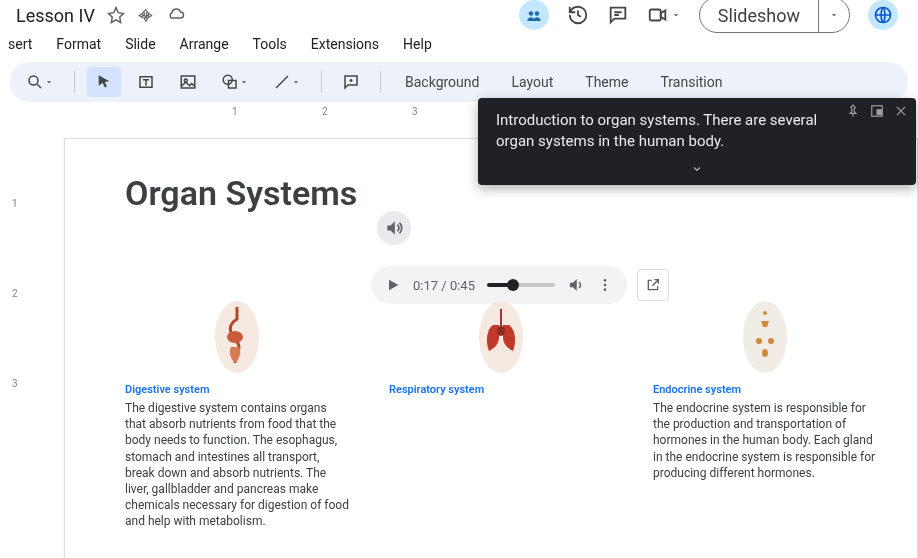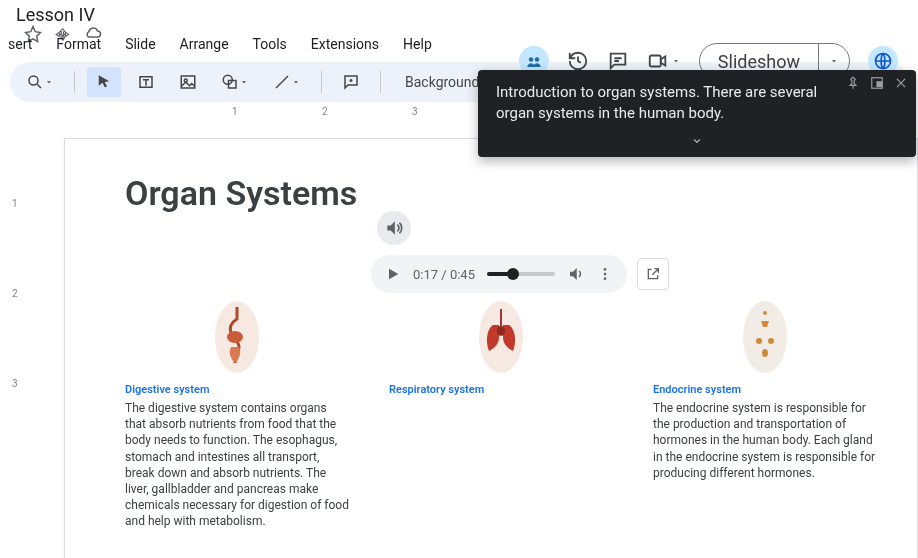--- a/index.html
+++ b/index.html
@@ -1,18 +1,18 @@
 <!DOCTYPE html>
 <html><head>
 <meta charset="utf-8">
 <style>
   * { box-sizing: border-box; margin: 0; padding: 0; }
   body { font-family: 'Google Sans', Roboto, Arial, sans-serif; font-size: 14px; color: #202124; background: #fff; width: 918px; height: 558px; overflow: hidden; position: relative; }
   
-  .titlebar { display: flex; height: 30px; padding: 4px 12px; flex-direction: column; }
+  .titlebar { display: flex; align-items: center; height: 30px; padding: 4px 12px; }
   .doc-title { font-size: 18px; color: #202124; padding-left: 4px; }
   .title-icons { display: flex; gap: 12px; margin-left: 12px; align-items: center; }
   .title-icons span { color: #5f6368; cursor: pointer; }
   .title-right { margin-left: auto; display: flex; align-items: center; gap: 18px; padding-right: 8px;}
   .circle-btn { width: 30px; height: 30px; border-radius: 50%; display:flex; align-items:center; justify-content:center; }
   .circle-btn.share { background:#c2e7ff; }
   .circle-btn.globe { background:#c2e7ff; }
   .slideshow-group { display:flex; align-items:center; border:1px solid #747775; border-radius: 20px; height:36px; }
   .slideshow-btn { padding: 0 18px; font-size:18px; color:#404040; }
   .slideshow-drop { padding: 0 10px; border-left:1px solid #747775; height:100%; display:flex; align-items:center;}
@@ -30,35 +30,35 @@
   .vruler { width: 36px; background:#fff; position:relative; font-size:10px; color:#80868b; padding-top: 34px;}
   .vruler .tick { position:absolute; left: 12px; }
   .hruler { position:absolute; top:0; left:36px; right:0; height:22px; background:#fff; font-size:10px; color:#80868b;}
   .hruler .tick { position:absolute; top:4px; }
   .canvas-area { flex:1; position:relative; padding-top: 28px; overflow:hidden;}
   
   .slide { position:absolute; left: 28px; top: 36px; width: 854px; height: 480px; background:#fff; border:1px solid #dadce0; box-shadow: 0 1px 3px rgba(0,0,0,0.08); padding: 34px 60px; }
   .slide-title { font-size: 34px; font-weight: 600; color:#3c4043; margin-bottom: 10px;}
   .speaker-circle { position:absolute; top: 72px; left: 312px; width:34px; height:34px; border-radius:50%; background:#e8eaed; display:flex; align-items:center; justify-content:center; color:#5f6368;}
   
-  .audio-bar { position:absolute; top: 116px; left: 306px; display:flex; align-items:center; gap:10px;}
+  .audio-bar { position:absolute; top: 127px; left: 306px; display:flex; align-items:center; gap:10px;}
   .audio-player { background:#f1f3f4; border-radius: 22px; height:38px; display:flex; align-items:center; padding: 0 14px; gap:12px; color:#5f6368; font-size:13px;}
   .audio-track { position:relative; width: 68px; height:4px; background:#c7c7c7; border-radius:2px;}
   .audio-prog { position:absolute; left:0; top:0; height:100%; background:#202124; border-radius:2px; width:38%;}
   .audio-thumb { position:absolute; top:-4px; width:12px; height:12px; border-radius:50%; background:#202124; left: calc(38% - 6px);}
   .popout-btn { width:32px; height:32px; border:1px solid #dadce0; border-radius:4px; display:flex; align-items:center; justify-content:center; color:#5f6368;}
   
   .columns { position:absolute; top: 158px; left:60px; right:40px; display:flex; gap: 40px;}
   .col { flex:1; }
   .thumb { width: 90px; height: 80px; margin: 0 auto 6px; display:flex; align-items:center; justify-content:center; }
   .thumb svg { width: 70px; height: 80px;}
   .col h3 { font-size: 11px; font-weight: 600; color:#1a73e8; margin-bottom: 4px;}
   .col p { font-size: 12px; line-height: 1.35; color:#3c4043;}
   
-  .caption-panel { position:absolute; top: 70px; right: 2px; width: 438px; background:#202124; color:#e8eaed; border-radius: 4px; padding: 12px 18px 10px; z-index:20; box-shadow: 0 4px 12px rgba(0,0,0,.3);}
+  .caption-panel { position:absolute; top: 98px; right: 2px; width: 438px; background:#202124; color:#e8eaed; border-radius: 4px; padding: 12px 18px 10px; z-index:20; box-shadow: 0 4px 12px rgba(0,0,0,.3);}
   .caption-tools { position:absolute; top:6px; right:8px; display:flex; gap:10px; color:#9aa0a6;}
   .caption-text { font-size: 15px; line-height:1.4; padding-right: 60px;}
   .caption-expand { text-align:center; color:#9aa0a6; margin-top:4px; font-size:16px;}
   
   .scroll-indicator { position:absolute; left:2px; top: 200px; width:6px; height:100px; background:#dadce0; border-radius:3px;}
   
   svg { display:block; }
 </style>
 </head>
 <body>

